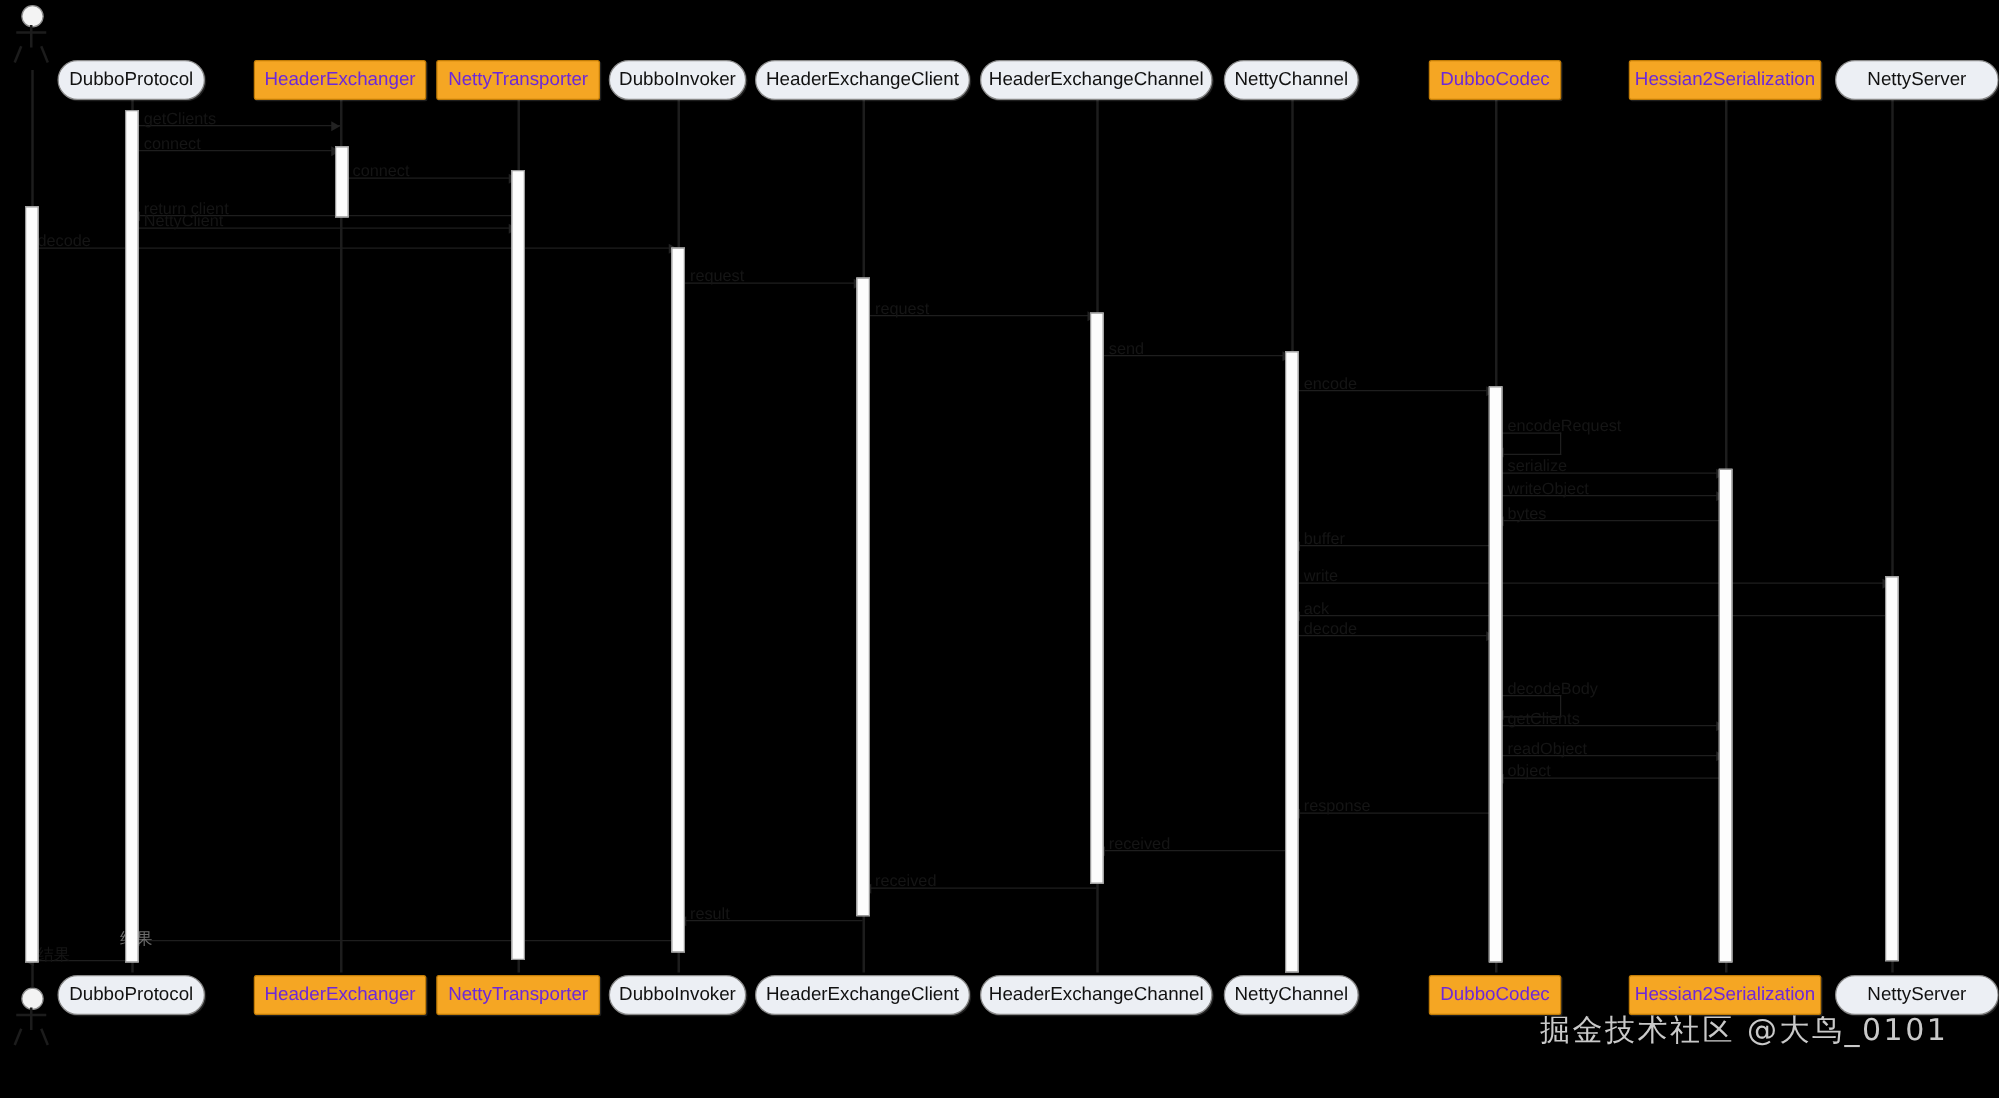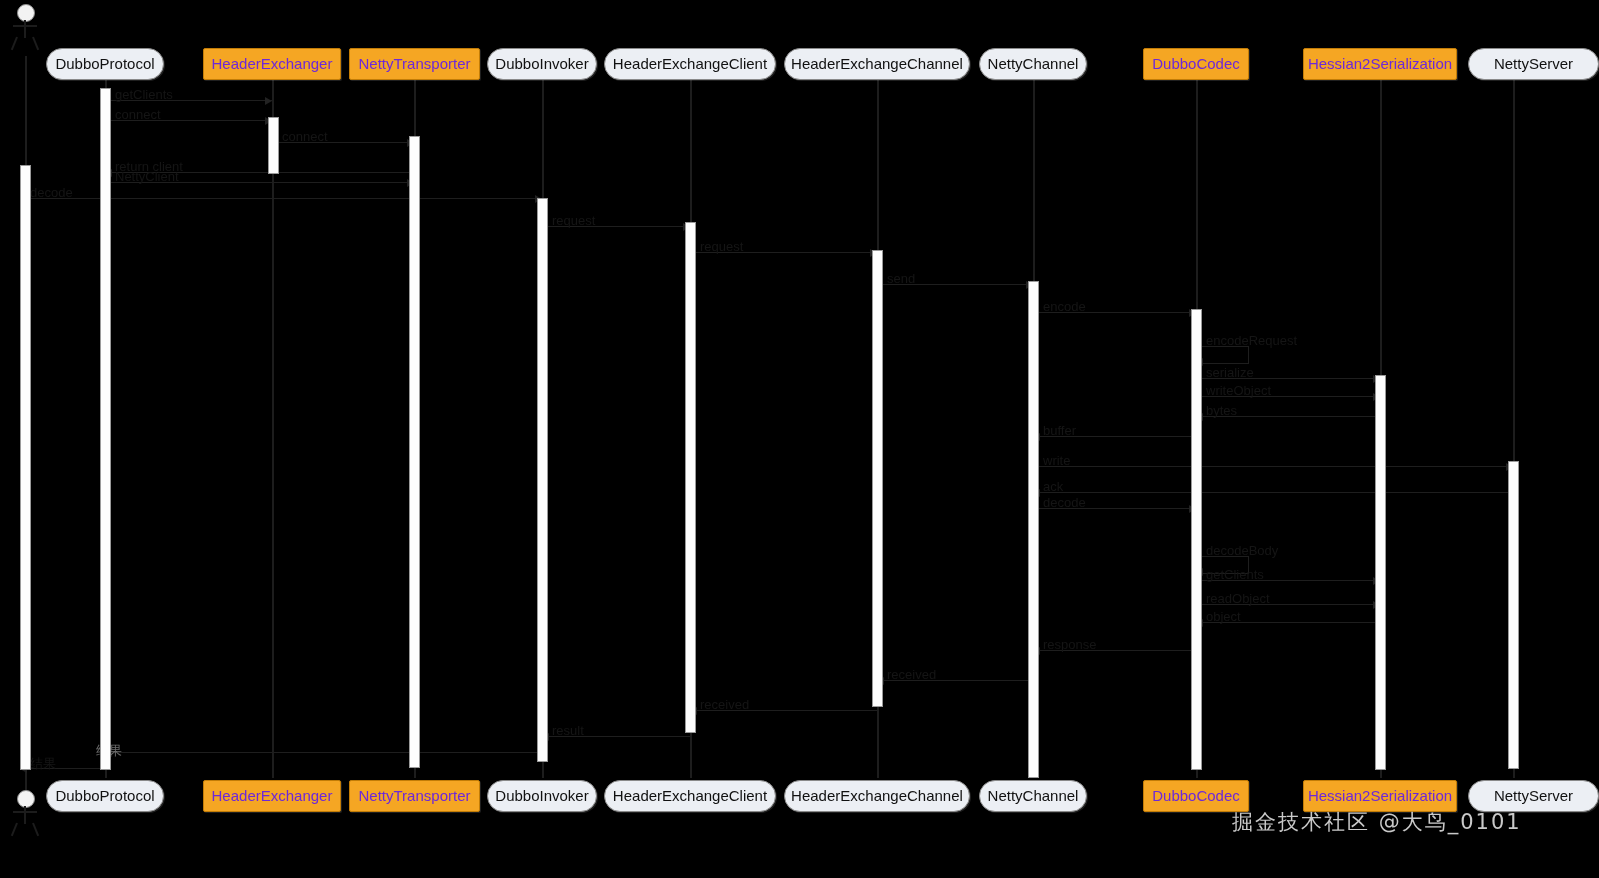--- a/index.html
+++ b/index.html
@@ -34,21 +34,21 @@
   
   .actor{position:absolute;width:34px;height:52px;}
   .actor .head{position:absolute;left:9px;top:0;width:16px;height:16px;border-radius:50%;background:#f3f3f3;border:1px solid #8d8d8d;}
   .actor .body{position:absolute;left:16px;top:16px;width:2px;height:18px;background:#1c1c1c;}
   .actor .arms{position:absolute;left:5px;top:21px;width:24px;height:2px;background:#1c1c1c;}
   .actor .legL{position:absolute;left:8px;top:33px;width:2px;height:14px;background:#1c1c1c;transform:rotate(22deg);transform-origin:top center;}
   .actor .legR{position:absolute;left:24px;top:33px;width:2px;height:14px;background:#1c1c1c;transform:rotate(-22deg);transform-origin:top center;}
 
   
   .watermark{
-    position:absolute;font-size:21px;color:#c9c9c9;
+    position:absolute;font-size:24px;color:#c9c9c9;
     letter-spacing:2px;white-space:nowrap;
     text-shadow:0 1px 1px rgba(0,0,0,.85);
     font-family:"DejaVu Sans",sans-serif;
   }
 </style>
 </head>
 <body>
 
 <div id="stage">
 

